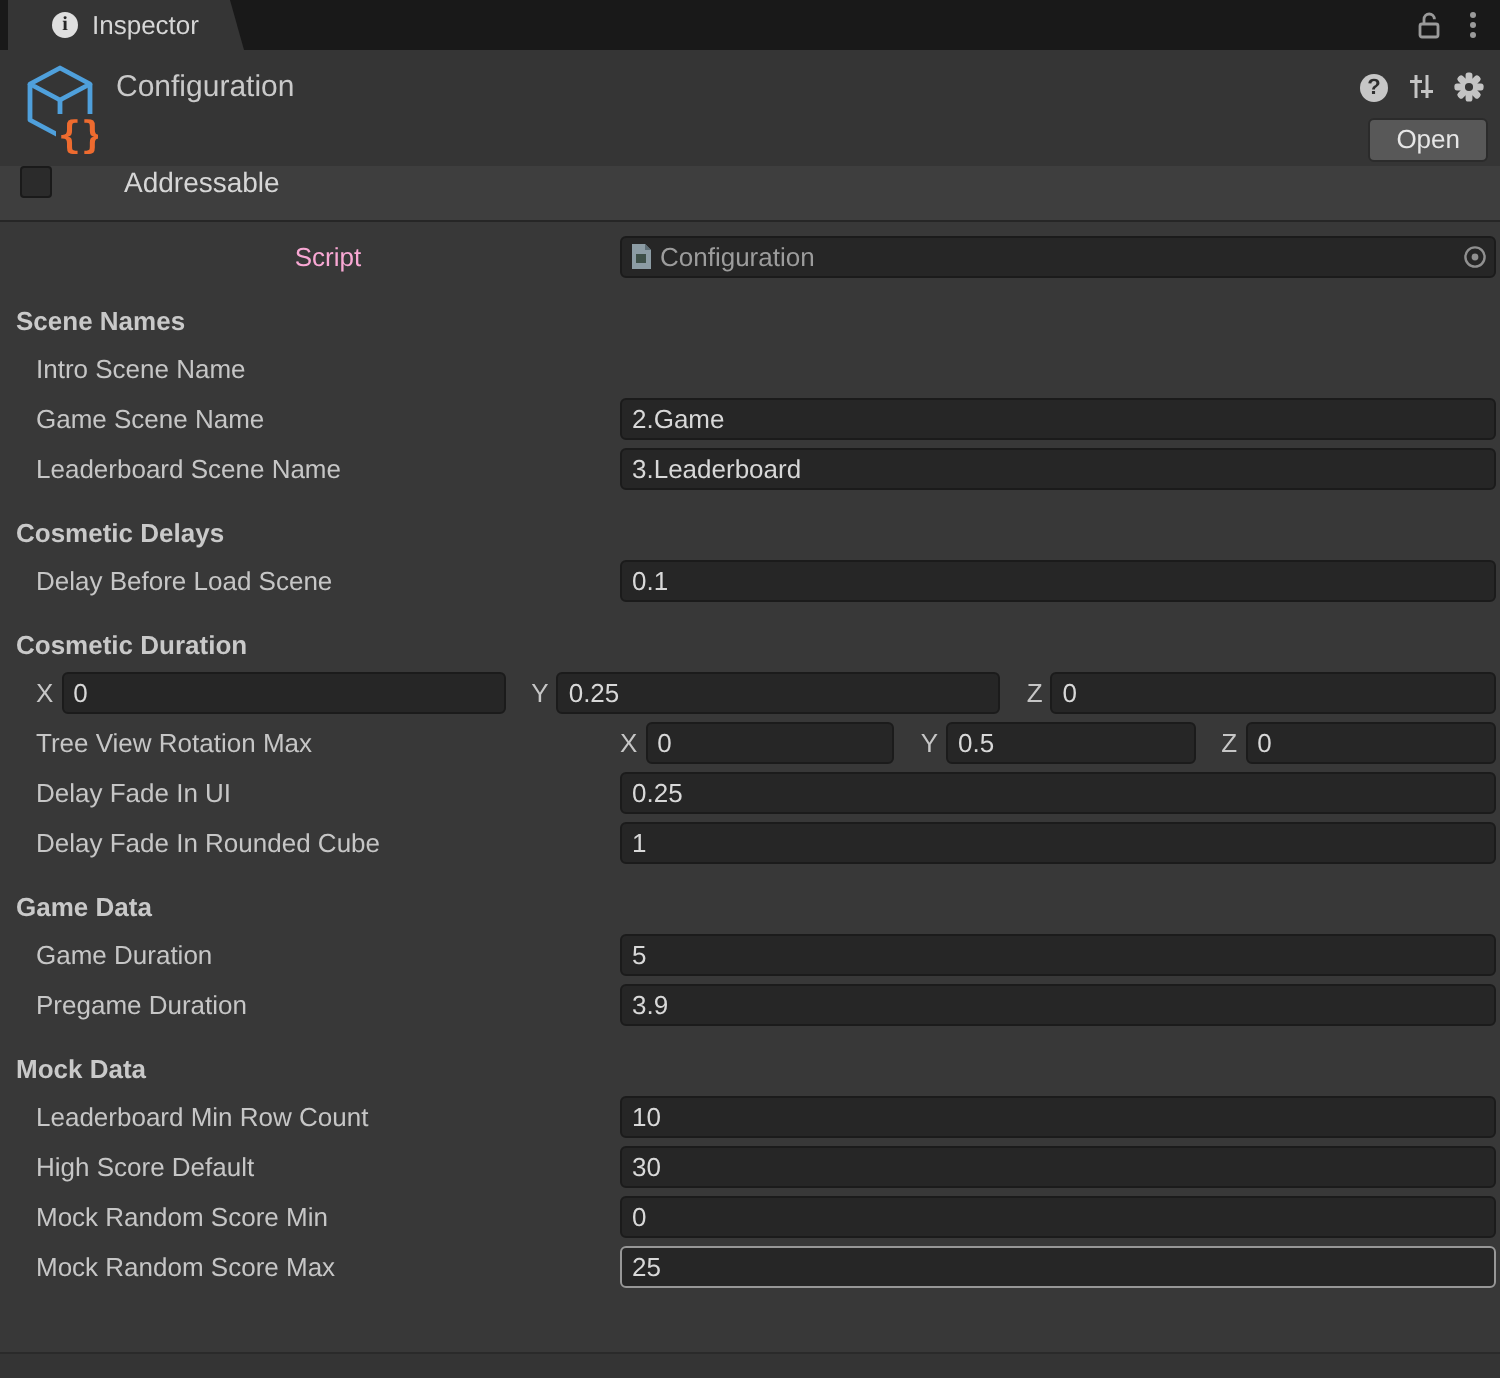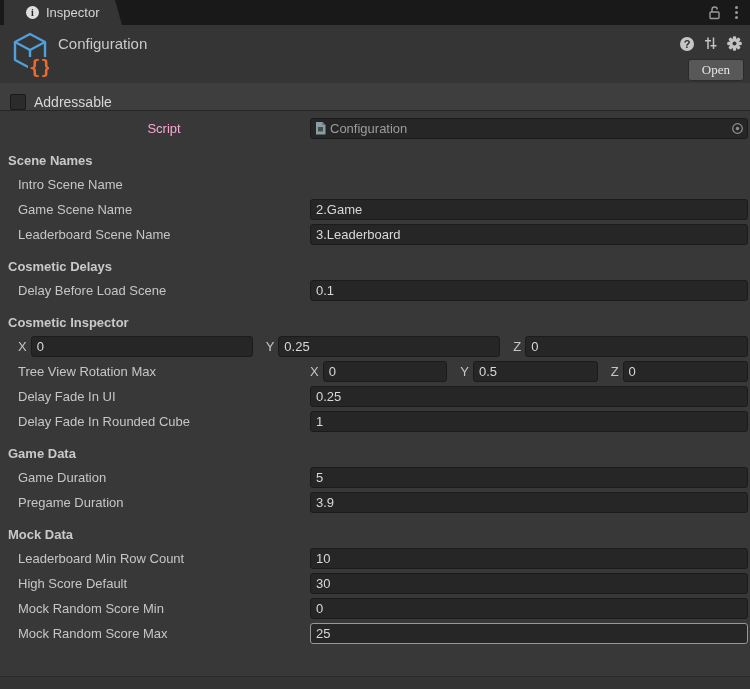--- a/index.html
+++ b/index.html
@@ -30,27 +30,27 @@
   .so-icon { position:absolute; left:11px; top:6px; }
   .header-title { position:absolute; left:58px; top:10px; font-size:15px; color:#C9C9C9; }
   .header-icons { position:absolute; right:8px; top:11px; display:flex; align-items:center; gap:9px; }
   .help-circle {
     width:14px; height:14px; border-radius:50%; background:#C6C6C6; color:#2E2E2E;
     font-size:11px; font-weight:bold; display:flex; align-items:center; justify-content:center;
   }
   .open-btn {
     position:absolute; right:6px; top:34px; height:22px; padding:0 13px;
     background:#585858; border:1px solid #2B2B2B; border-radius:3px;
-    color:#E6E6E6; font-size:13px; font-family:Liberation Serif, serif; line-height:20px;
+    color:#E6E6E6; font-size:13px; font-family:Liberation Sans, sans-serif; line-height:20px;
   }
   
   .addressable-row {
     position:absolute; top:83px; left:0; right:0; height:28px; box-sizing:border-box;
     background:#3E3E3E; border-bottom:1px solid #262626;
-    display:flex; align-items:flex-end; padding-left:10px;
+    display:flex; align-items:flex-start; padding-left:10px;gap:28px;
   }
   .checkbox {
     appearance:none; -webkit-appearance:none; width:16px; height:16px; margin:0;
     background:#2B2B2B; border:1px solid #1A1A1A; border-radius:2px;
   }
   .addr-label { margin-left:8px; color:#D6D6D6; font-size:14px; }
   
   .content { position:absolute; top:111px; left:0; right:0; bottom:13px; background:#383838; padding-top:7px; }
   .row { display:flex; align-items:center; height:21px; margin-bottom:4px; padding:0 2px 0 18px; }
   .row-label { width:292px; flex:none; color:#C6C6C6; font-size:13px; white-space:nowrap; overflow:hidden; }
@@ -172,21 +172,21 @@
     <span class="row-label">Leaderboard Scene Name</span>
     <input class="tfield" type="text" value="3.Leaderboard" style="">
   </div>
 
   <div class="section-title">Cosmetic Delays</div>
   <div class="row">
     <span class="row-label">Delay Before Load Scene</span>
     <input class="tfield" type="text" value="0.1" style="">
   </div>
 
-  <div class="section-title">Cosmetic Inspector</div>
+  <div class="section-title">Cosmetic Duration</div>
   <div class="row">
     <div class="vec-area">
       <span class="vec-group">
         <span class="axis-label">X</span>
         <input class="tfield" type="text" value="0" style="">
       </span>
       <span class="vec-group">
         <span class="axis-label">Y</span>
         <input class="tfield" type="text" value="0.25" style="">
       </span>

